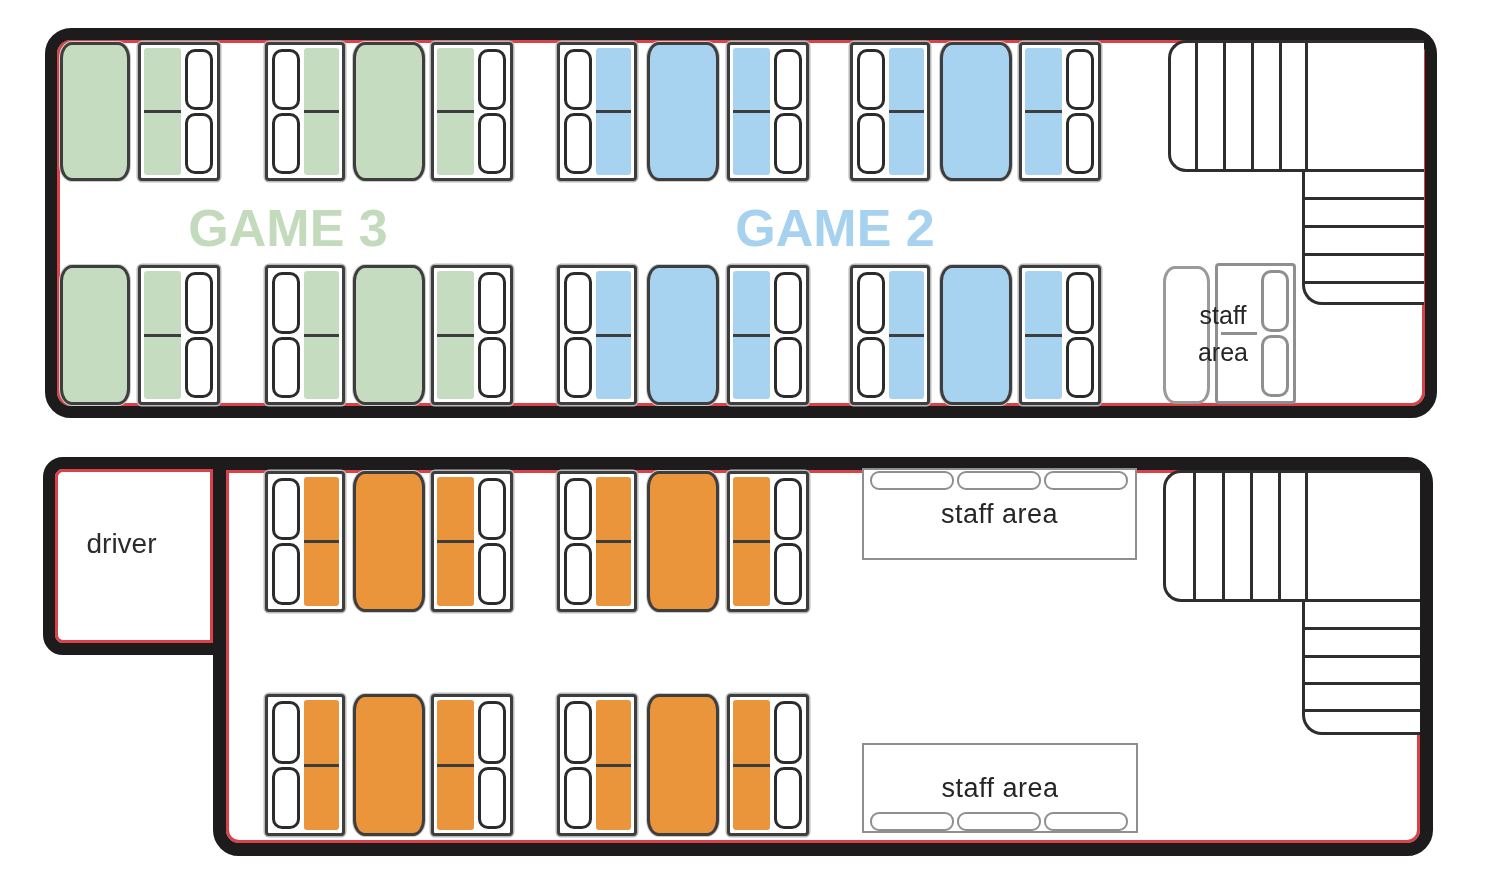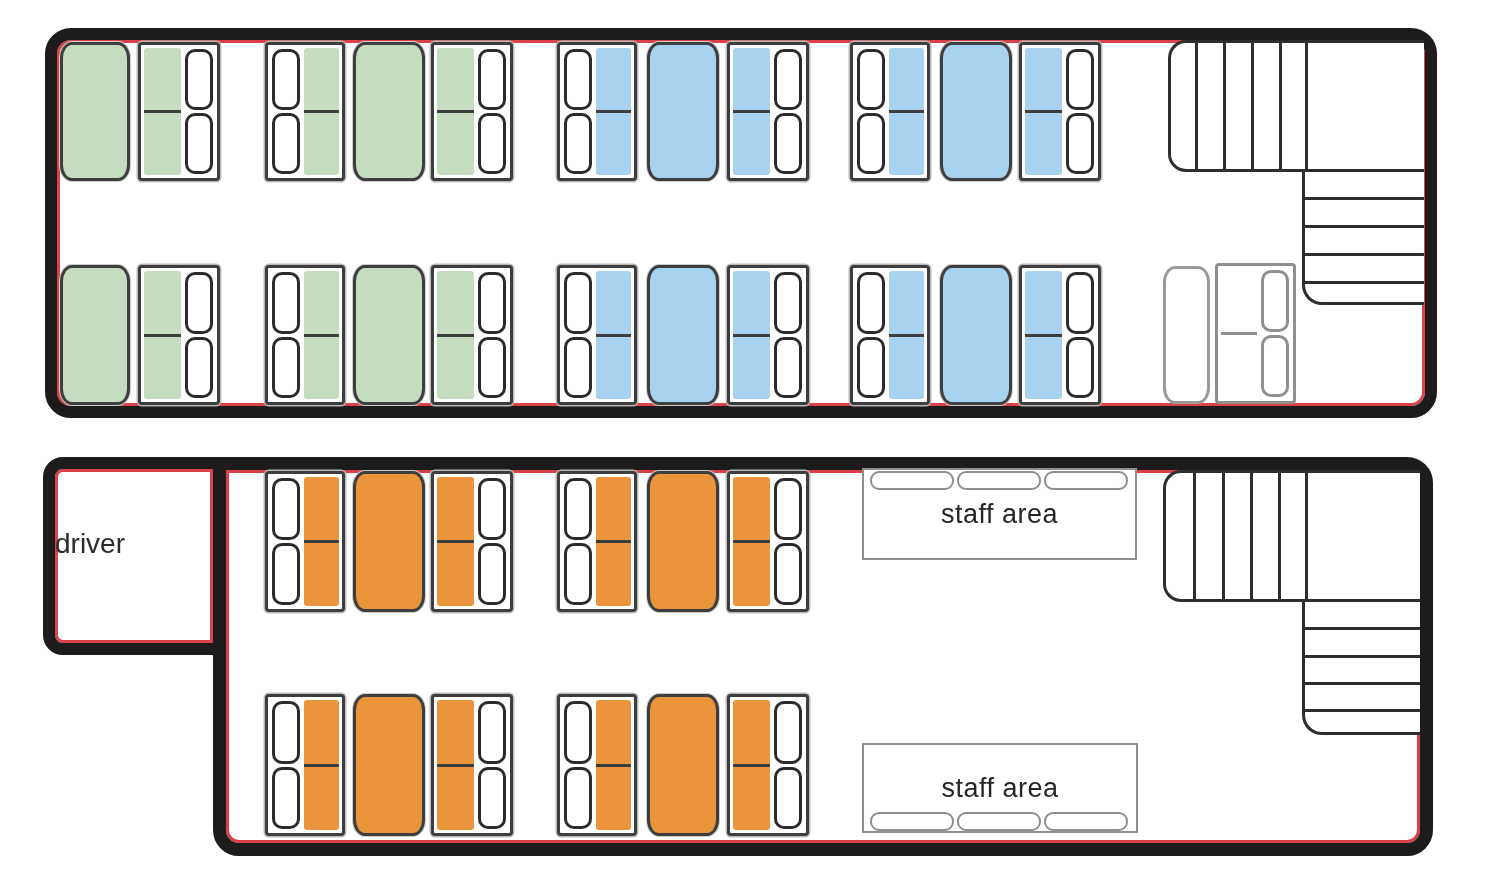--- a/index.html
+++ b/index.html
@@ -79,21 +79,21 @@
     height:19px; width:84px; z-index:4;
   }
   
   .game-label {
     position:absolute; width:300px; text-align:center;
     font-size:52px; font-weight:bold; letter-spacing:0px;
     z-index:5; white-space:nowrap;
   }
   .driver-label {
     position:absolute; left:55px; top:528px; width:133px;
-    font-size:28px; color:#2b2b2b; z-index:5;
+    text-align:center; font-size:28px; color:#2b2b2b; z-index:5;
   }
   .staff-vert-label {
     position:absolute; left:1173px; top:297px; width:100px;
     text-align:center; font-size:25px; line-height:37px;
     color:#262626; z-index:5;
   }
 </style>
 </head>
 <body>
 
@@ -108,21 +108,27 @@
     <div class="vline" style="left:108px;"></div>
     <div class="vline" style="left:134px;"></div>
   </div>
   <div class="stairs-steps" style="left:1302px; top:172px; width:122px; height:133px;">
     <div class="hline" style="top:25px;"></div>
     <div class="hline" style="top:53px;"></div>
     <div class="hline" style="top:81px;"></div>
     <div class="hline" style="top:109px;"></div>
   </div>
 
-
+  <div class="game-label" style="left: 138px; top: 198px; color: rgb(195, 218, 188);">GAME 3</div>
+  <div class="game-label" style="left: 685px; top: 198px; color: rgb(166, 210, 240);">GAME 2</div>
+
+  <div class="staff-vert-label">
+    <div>staff</div>
+    <div>area</div>
+  </div>
 
   <div class="deck-shell deck-lower"></div>
   <div class="deck-shell driver-cab"></div>
   <div class="driver-label">driver</div>
 
   <div class="stairs-top" style="left:1163px; top:470px; width:257px; height:132px;">
     <div class="vline" style="left:27px;"></div>
     <div class="vline" style="left:56px;"></div>
     <div class="vline" style="left:84px;"></div>
     <div class="vline" style="left:112px;"></div>

